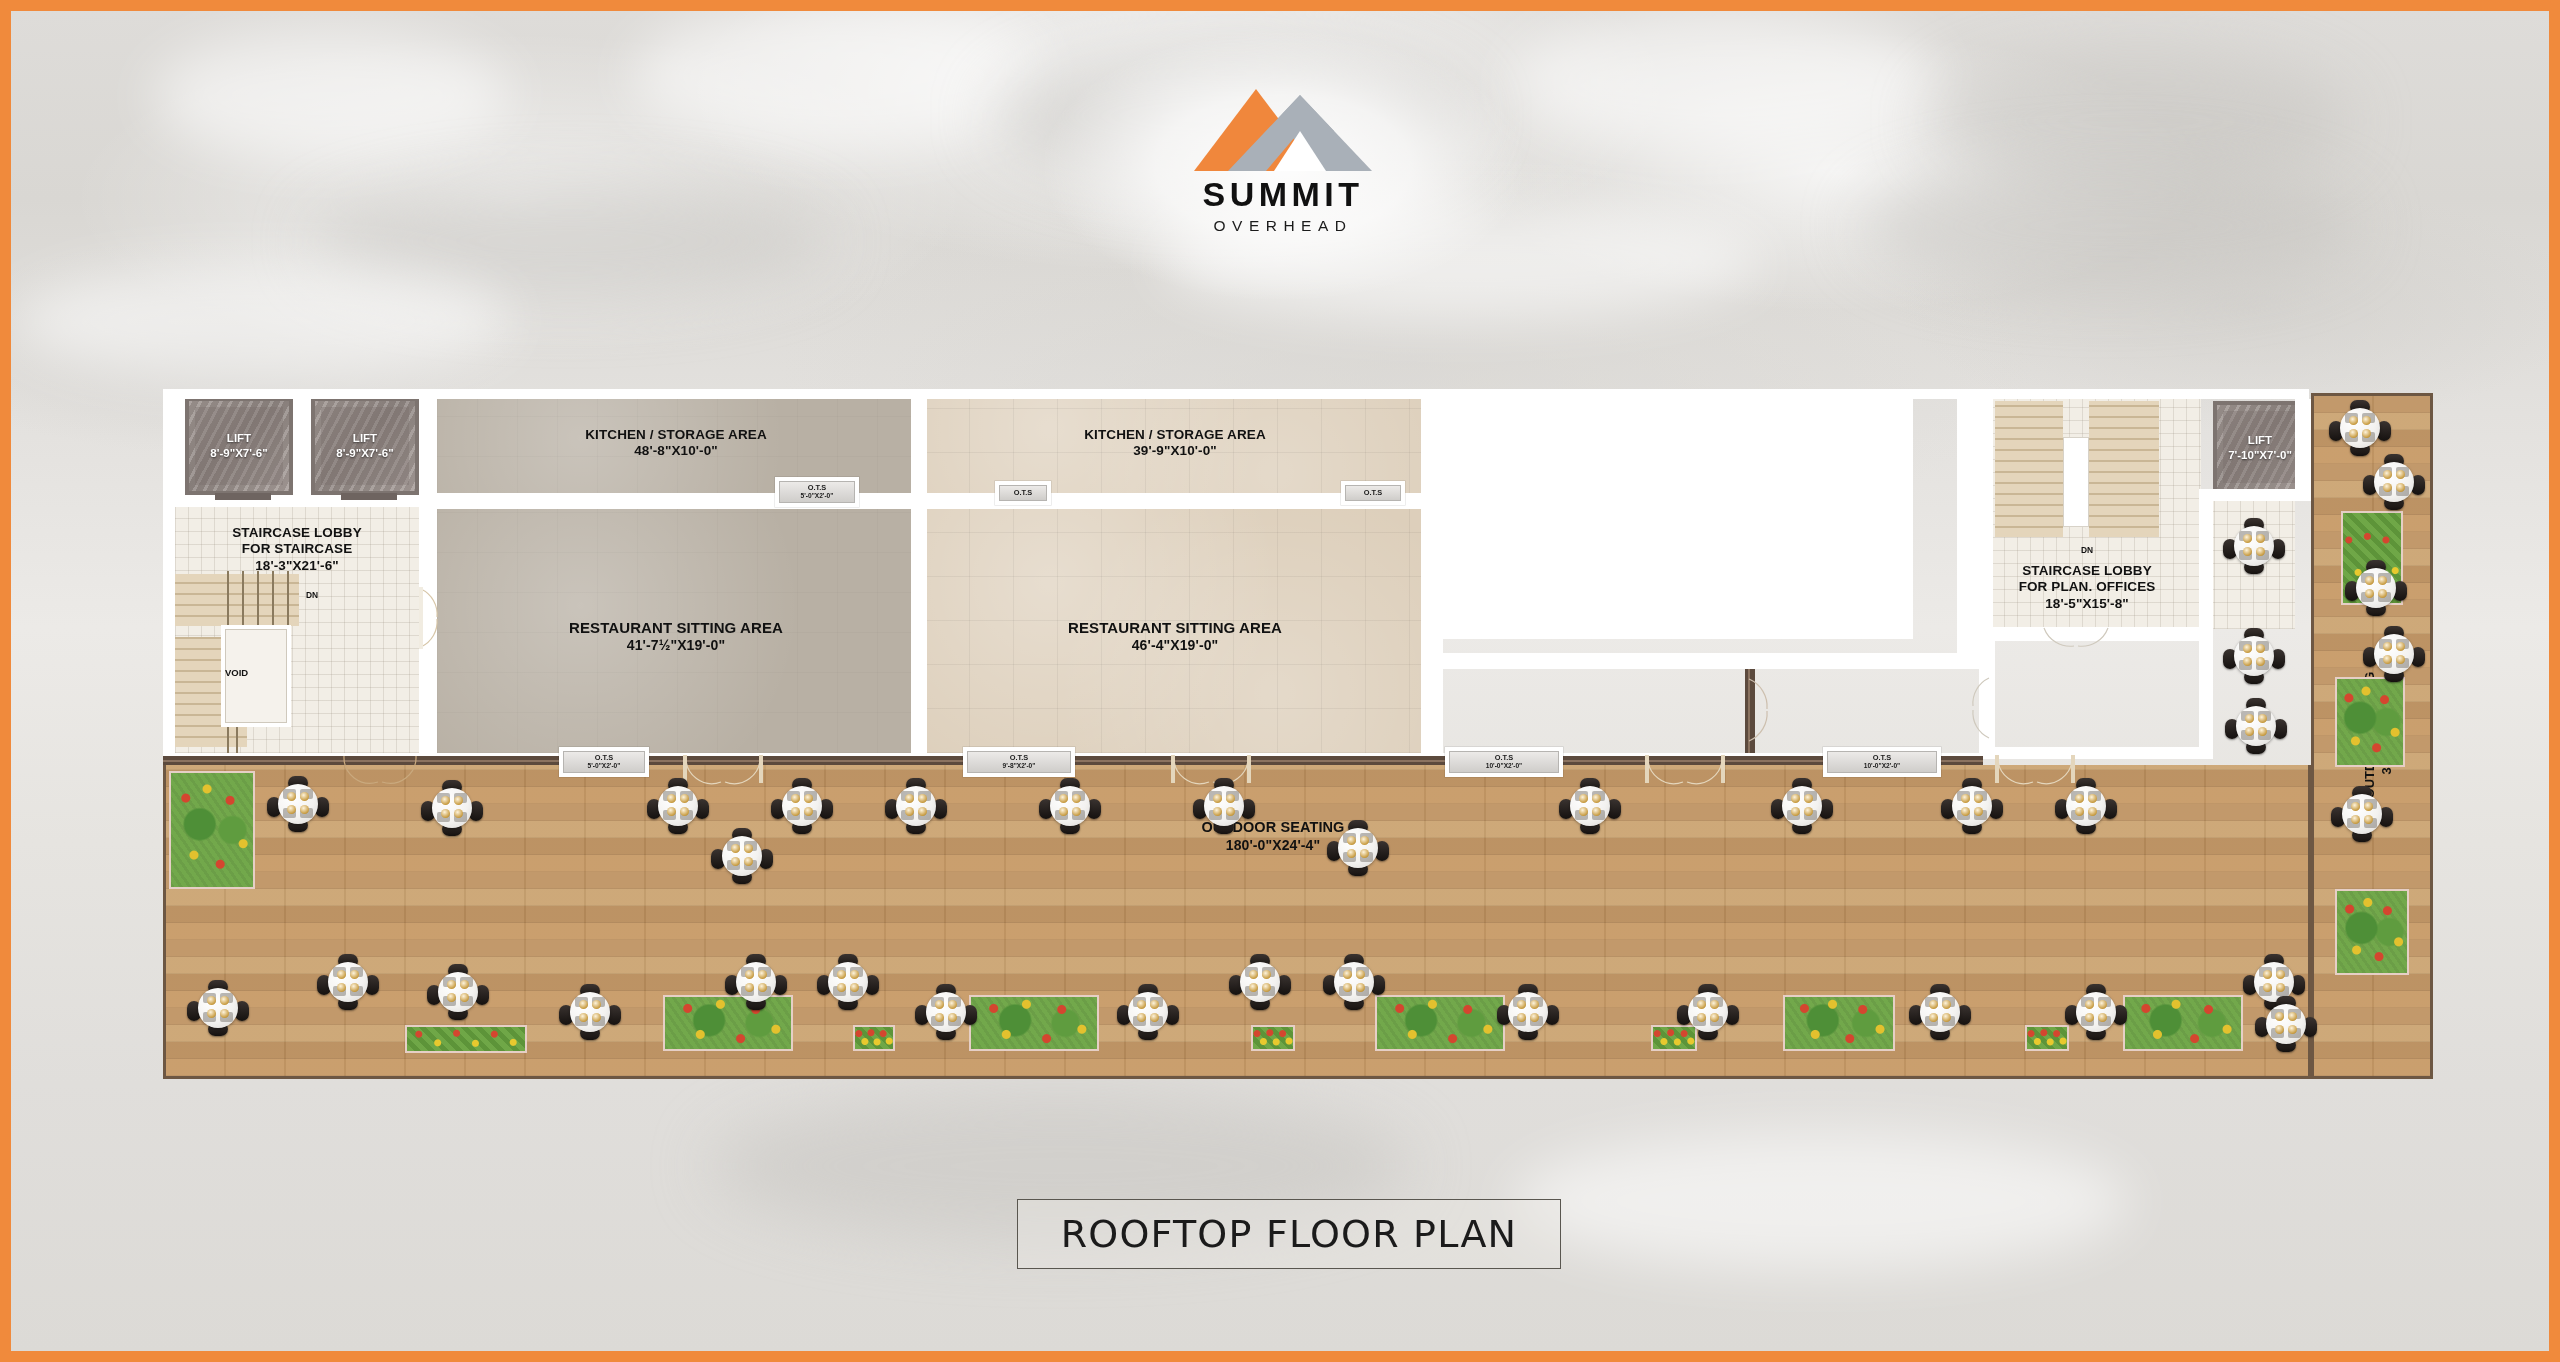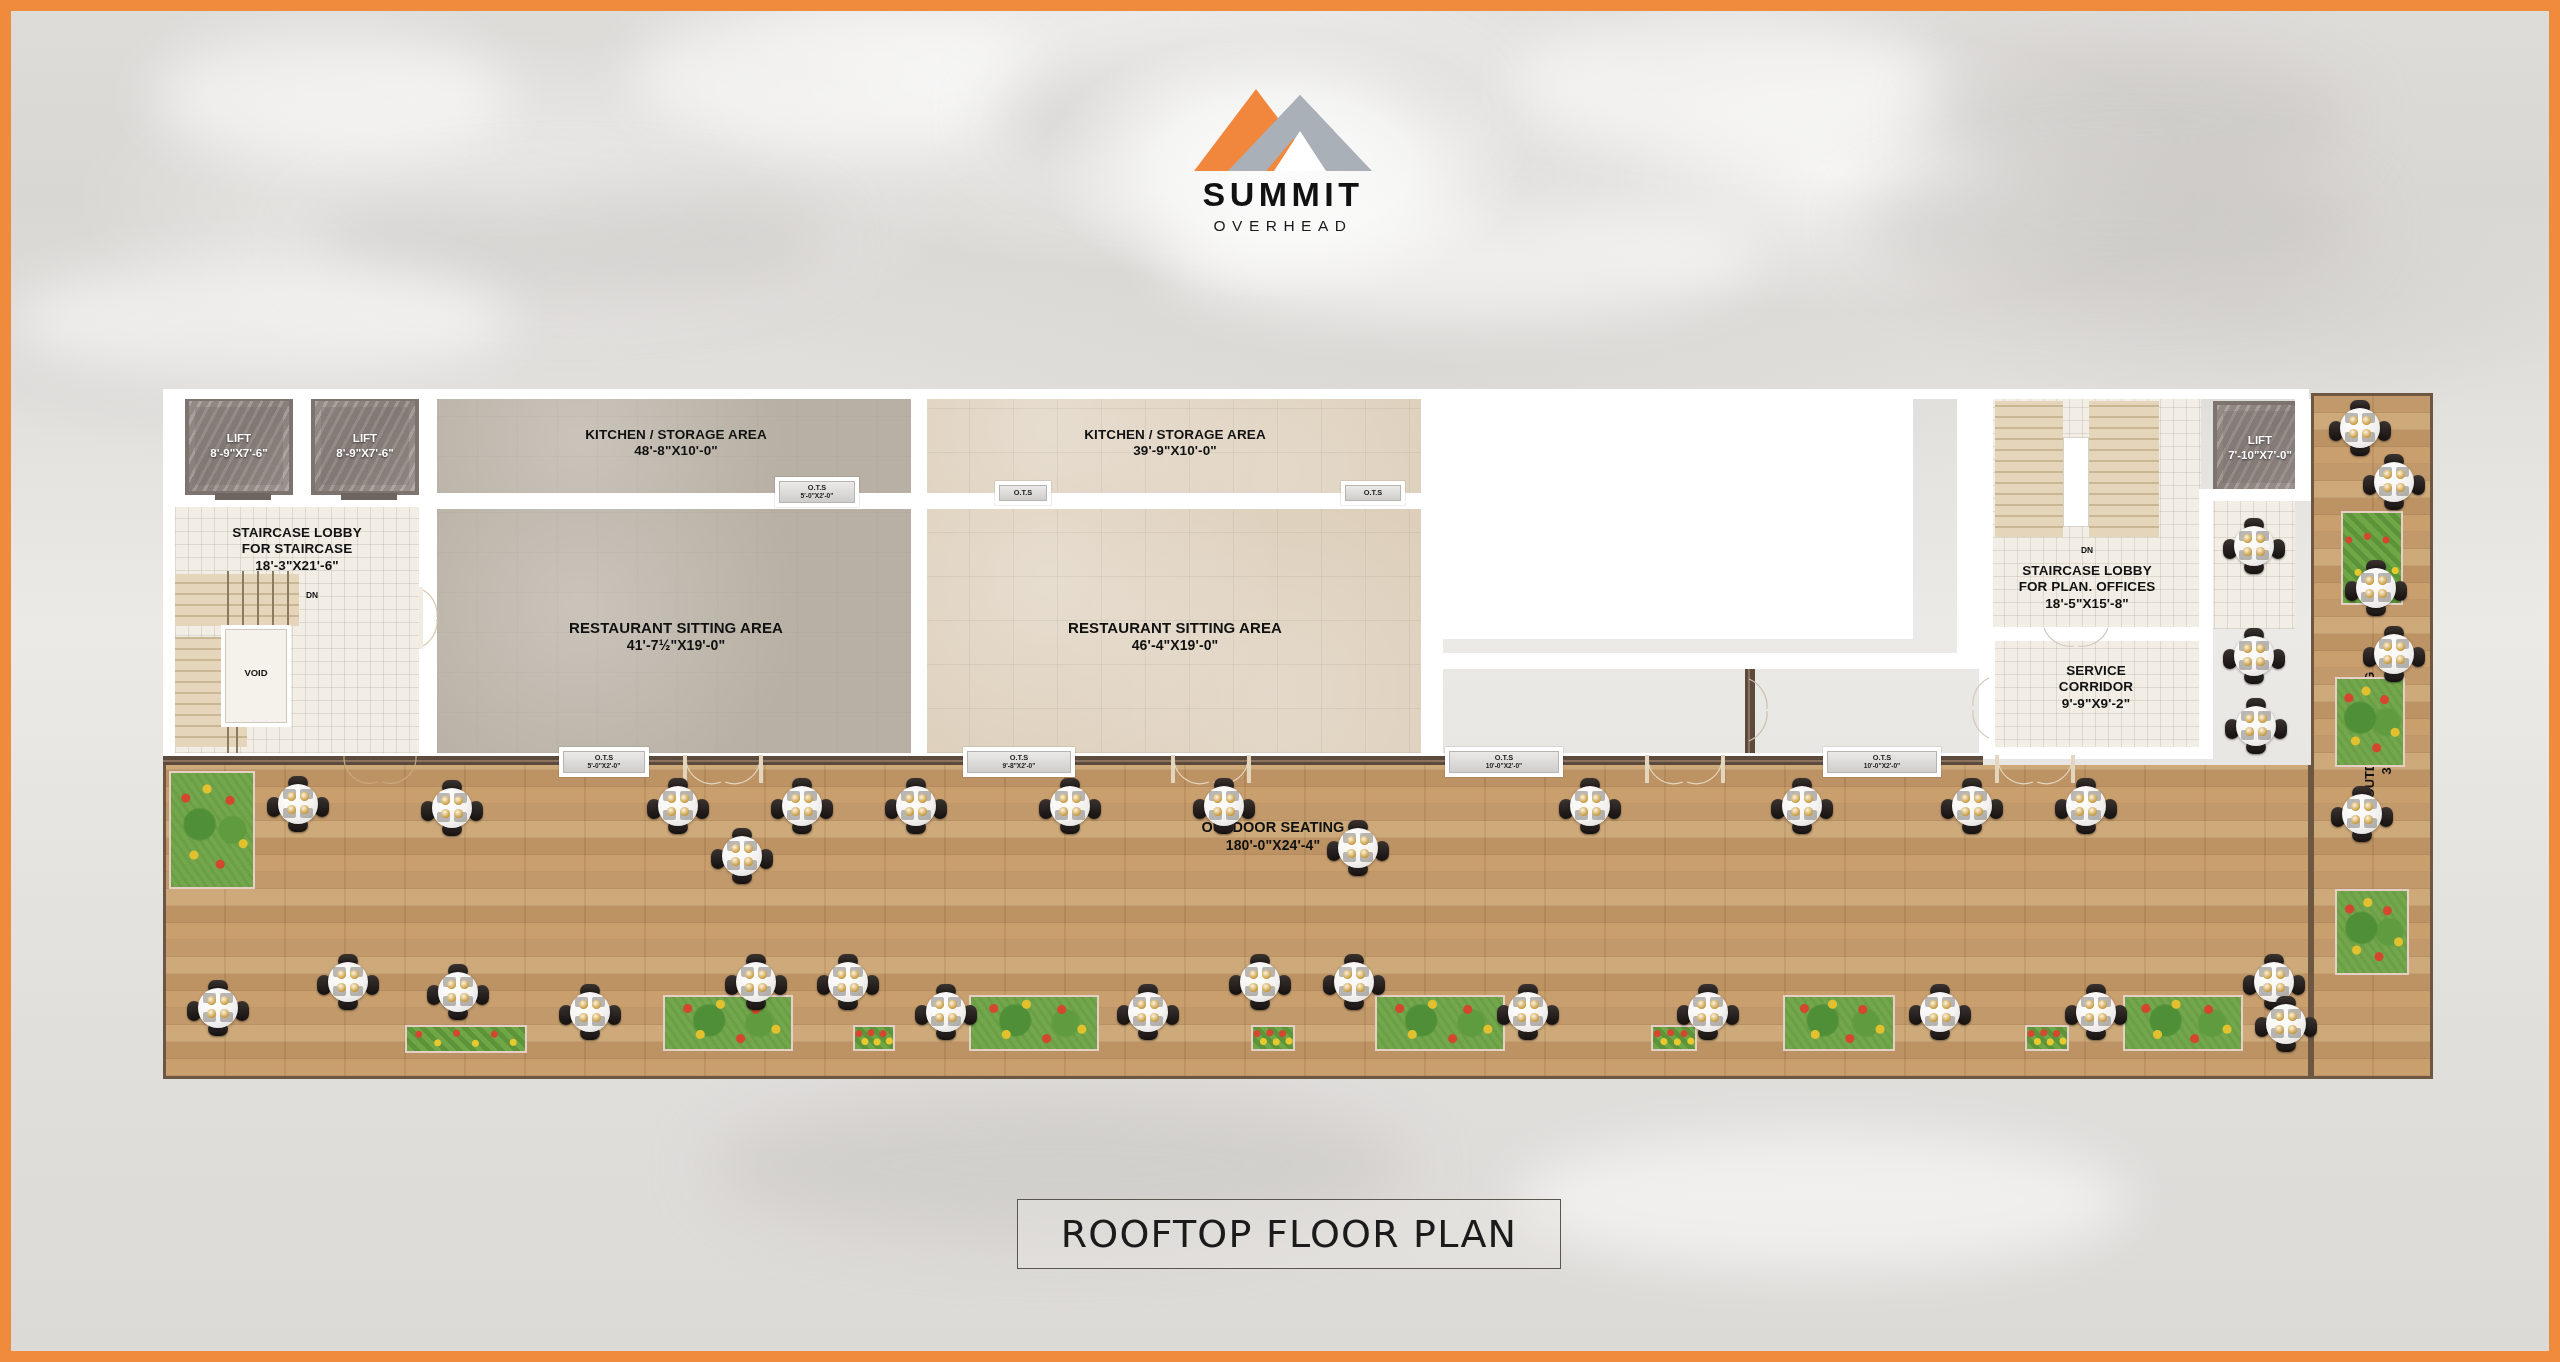--- a/index.html
+++ b/index.html
@@ -264,21 +264,21 @@
         <div class="abs tex-stair" style="left:0;top:67px;width:124px;height:52px;"></div>
         <div class="abs" style="left:52px;top:64px;width:74px;height:56px;
              background:repeating-linear-gradient(90deg,#8a7a5e 0 2px,rgba(0,0,0,0) 2px 15px);"></div>
         <div class="abs tex-stair" style="left:0;top:130px;width:72px;height:110px;
              background:repeating-linear-gradient(0deg,#e4d5bb 0 9px,#c9b695 9px 11px);"></div>
         <div class="abs" style="left:52px;top:183px;width:18px;height:84px;
              background:repeating-linear-gradient(90deg,#8a7a5e 0 2px,rgba(0,0,0,0) 2px 9px);"></div>
 
         <div class="abs" style="left:46px;top:118px;width:70px;height:102px;background:#f5f2ec;border:4px solid #ffffff;
              box-shadow:0 0 0 1px #cfc9bd inset;">
-          <div class="abs" style="left:0;right:0;top:38px;text-align:center;font-size:9.5px;font-weight:bold;color:#111;">VOID</div>
+          <div class="abs" style="left:0;right:0;top:38px;font-size:9.5px;font-weight:bold;color:#111;">VOID</div>
         </div>
 
         <div class="rm-label" style="left:0;right:0;top:18px;">
           <div class="l1">STAIRCASE LOBBY</div>
           <div class="l1">FOR STAIRCASE</div>
           <div class="l2">18'-3"X21'-6"</div>
         </div>
         <div class="dn" style="left:131px;top:83px;">DN</div>
       </div>
 
@@ -332,27 +332,20 @@
 
       <div class="abs tex-lift" style="left:2050px;top:12px;width:94px;height:92px;border:4px solid #7d7470;">
         <div class="abs" style="left:6px;top:6px;right:6px;bottom:6px;background:rgba(120,110,105,.35);"></div>
         <div class="lift-label" style="top:28px;">
           <div class="l1">LIFT</div>
           <div class="l2">7'-10"X7'-0"</div>
         </div>
         <div class="abs" style="left:22px;bottom:-9px;width:50px;height:7px;background:#6e6460;"></div>
       </div>
 
-      <div class="abs tex-lobby" style="left:1828px;top:250px;width:210px;height:114px;">
-        <div class="rm-label" style="left:0;right:0;top:24px;">
-          <div class="l1">SERVICE</div>
-          <div class="l1">CORRIDOR</div>
-          <div class="l2">9'-9"X9'-2"</div>
-        </div>
-      </div>
 
       <div class="abs wall" style="left:256px;top:0;width:18px;height:366px;"></div>
       <div class="abs wall" style="left:748px;top:0;width:16px;height:366px;"></div>
       <div class="abs wall" style="left:1258px;top:0;width:22px;height:366px;"></div>
       <div class="abs wall" style="left:274px;top:104px;width:478px;height:16px;"></div>
       <div class="abs wall" style="left:762px;top:104px;width:502px;height:16px;"></div>
       <div class="abs wall" style="left:1268px;top:264px;width:552px;height:16px;"></div>
       <div class="abs wall" style="left:1816px;top:250px;width:16px;height:118px;"></div>
       <div class="abs wall" style="left:1794px;top:0;width:36px;height:268px;"></div>
       <div class="abs wall" style="left:1828px;top:238px;width:210px;height:14px;"></div>

